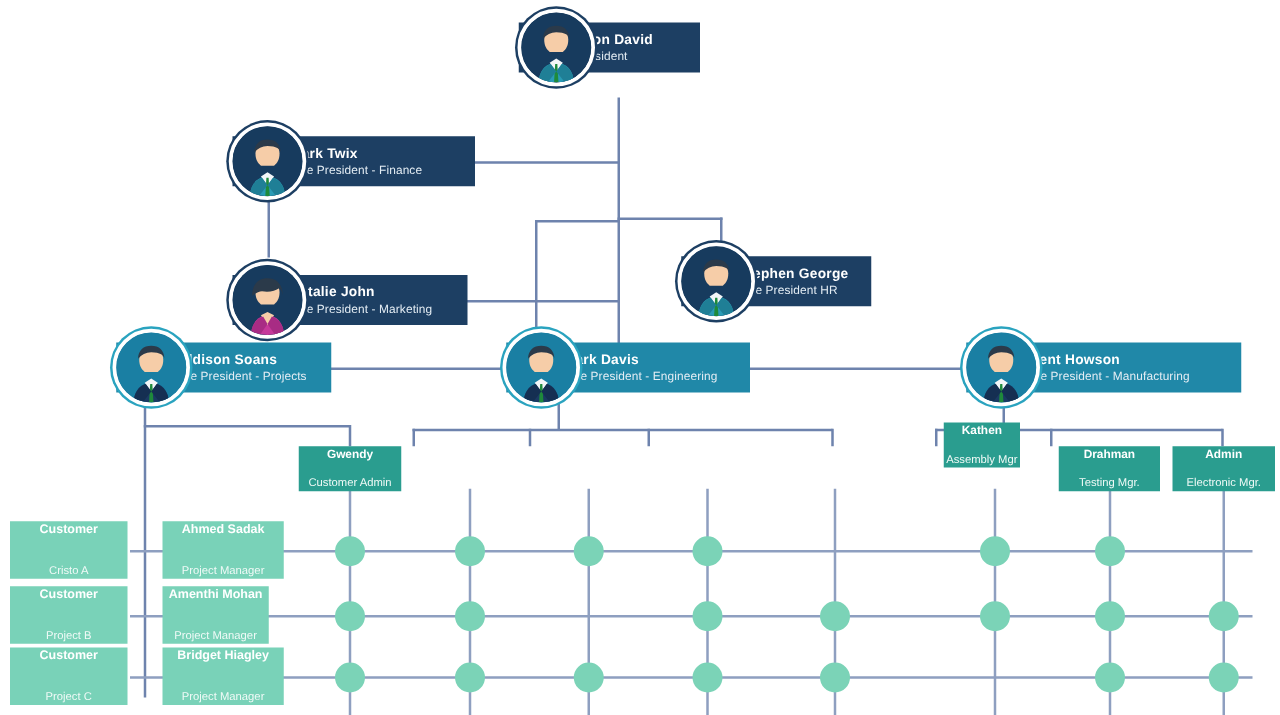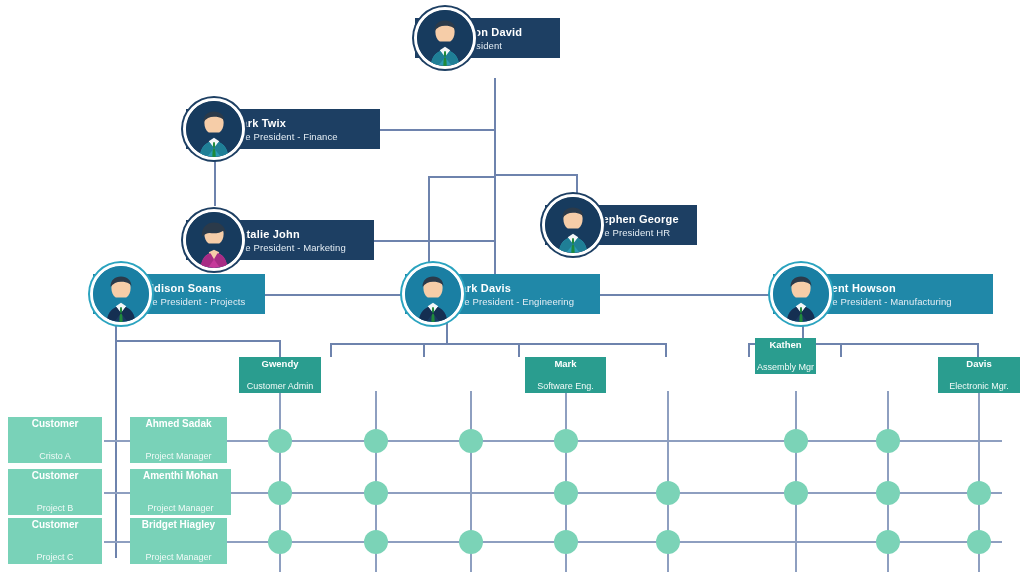--- a/index.html
+++ b/index.html
@@ -224,51 +224,51 @@
     <div class="plate teal" style="width:220px;">
       <div class="nm">Brent Howson</div>
       <div class="ti">Vice President - Manufacturing</div>
     </div>
   </div>
 
   <div class="rect darkteal" style="left:239px;top:357px;width:82px;height:36px;">
     <div class="nm">Gwendy</div>
     <div class="ti">Customer Admin</div>
   </div>
-  <div class="rect darkteal" style="left:525px;top:357px;width:81px;height:36px;">
-    <div class="nm">Mark</div>
-    <div class="ti">Software Eng.</div>
-  </div>
   <div class="rect darkteal" style="left:755px;top:338px;width:61px;height:36px;">
     <div class="nm">Kathen</div>
     <div class="ti">Assembly Mgr</div>
   </div>
+  <div class="rect darkteal" style="left:847px;top:357px;width:81px;height:36px;">
+    <div class="nm">Drahman</div>
+    <div class="ti">Testing Mgr.</div>
+  </div>
   <div class="rect darkteal" style="left:938px;top:357px;width:82px;height:36px;">
-    <div class="nm">Davis</div>
+    <div class="nm">Admin</div>
     <div class="ti">Electronic Mgr.</div>
   </div>
 
   <div class="rect lightgreen" style="left:8px;top:417px;width:94px;height:46px;">
     <div class="nm">Customer</div>
     <div class="ti">Cristo A</div>
   </div>
   <div class="rect lightgreen" style="left:8px;top:469px;width:94px;height:46px;">
     <div class="nm">Customer</div>
     <div class="ti">Project B</div>
   </div>
   <div class="rect lightgreen" style="left:8px;top:518px;width:94px;height:46px;">
     <div class="nm">Customer</div>
     <div class="ti">Project C</div>
   </div>
 
   <div class="rect lightgreen" style="left:130px;top:417px;width:97px;height:46px;">
     <div class="nm">Ahmed Sadak</div>
     <div class="ti">Project Manager</div>
   </div>
-  <div class="rect lightgreen" style="left:130px;top:469px;width:101px;height:46px;">
+  <div class="rect lightgreen" style="left:130px;top:469px;width:85px;height:46px;">
     <div class="nm">Amenthi Mohan</div>
     <div class="ti">Project Manager</div>
   </div>
   <div class="rect lightgreen" style="left:130px;top:518px;width:97px;height:46px;">
     <div class="nm">Bridget Hiagley</div>
     <div class="ti">Project Manager</div>
   </div>
 
   <div id="dots">
       <div class="dot" style="left: 268px; top: 429px;"></div>

